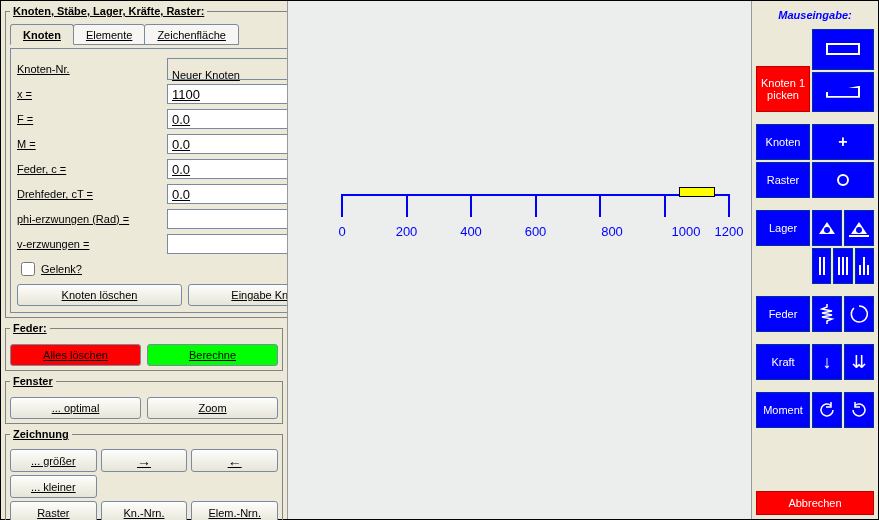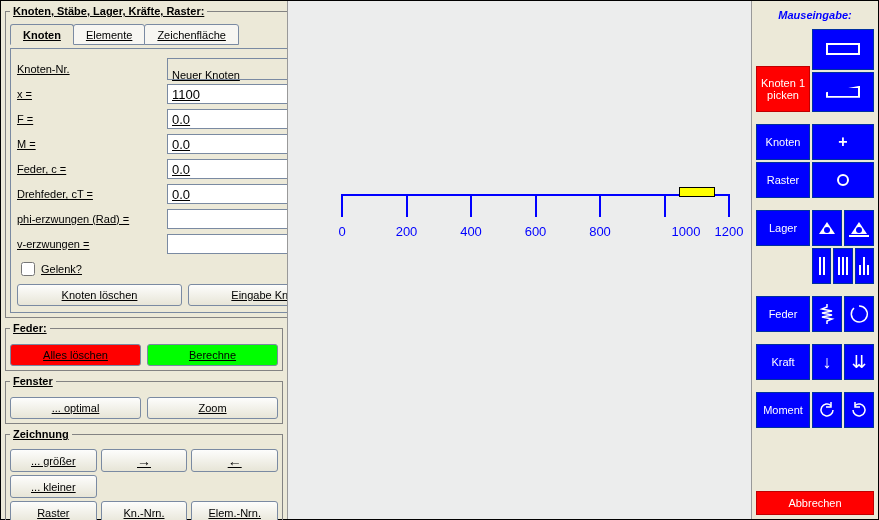--- a/index.html
+++ b/index.html
@@ -272,21 +272,21 @@
 
   <div class="tick" style="left: 53px;"></div>
       <div class="ticklabel" style="left: 54px;">0</div>
       <div class="tick" style="left: 117.5px;"></div>
       <div class="ticklabel" style="left: 118.5px;">200</div>
       <div class="tick" style="left: 182px;"></div>
       <div class="ticklabel" style="left: 183px;">400</div>
       <div class="tick" style="left: 246.5px;"></div>
       <div class="ticklabel" style="left: 247.5px;">600</div>
       <div class="tick" style="left: 311px;"></div>
-      <div class="ticklabel" style="left: 312px;">800</div>
+      <div class="ticklabel" style="left: 324px;">800</div>
       <div class="tick" style="left: 375.5px;"></div>
       <div class="ticklabel" style="left: 398px;">1000</div>
       <div class="tick" style="left: 440px;"></div>
       <div class="ticklabel" style="left: 441px;">1200</div>
       <div class="node-sel" style="left: 390.75px;"></div>
     </div>
 
   <div class="right">
     <div class="mouse-title">Mauseingabe:</div>
 

